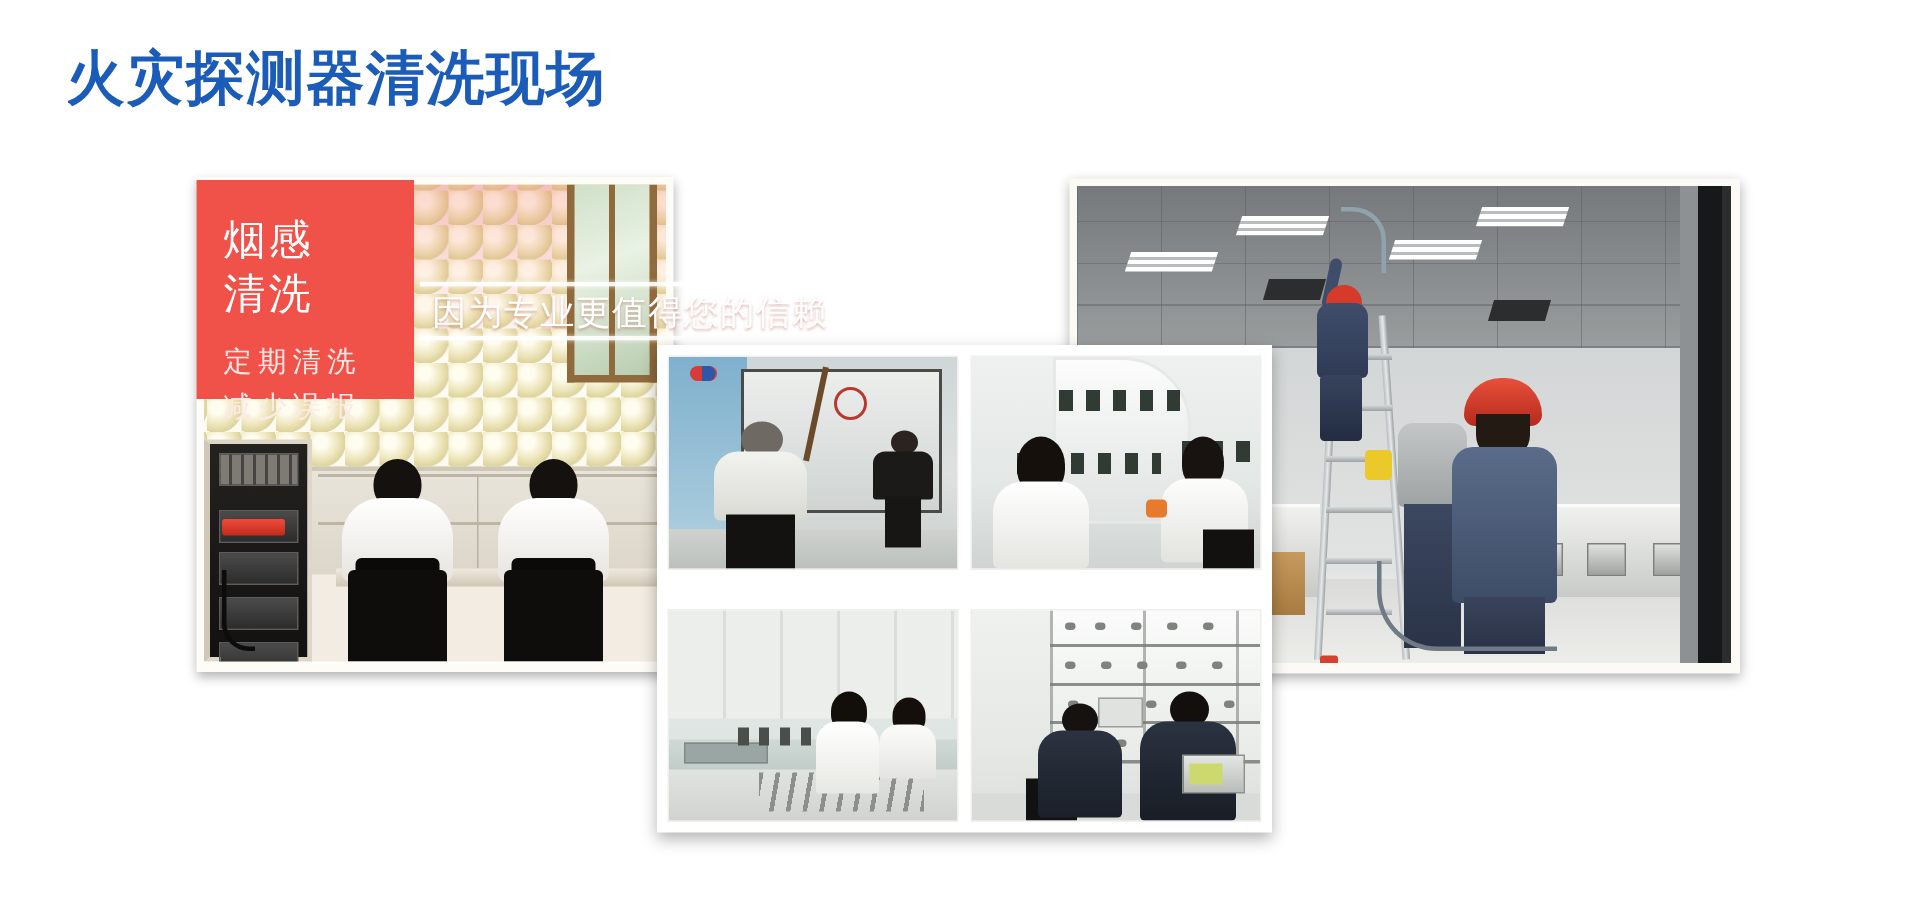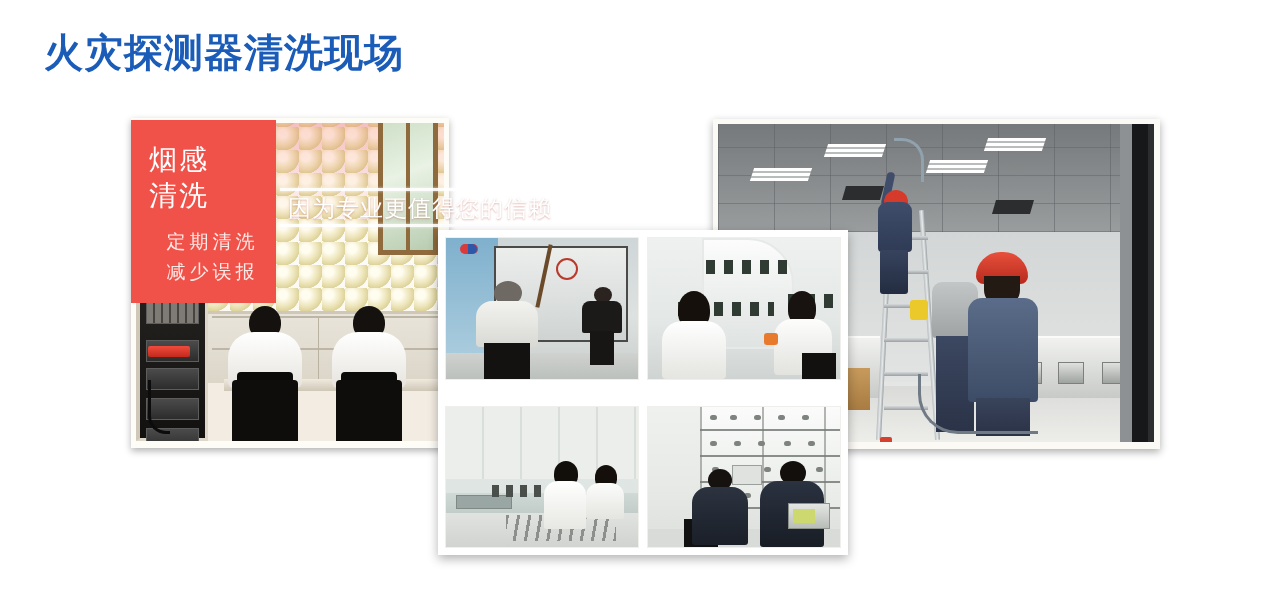--- a/index.html
+++ b/index.html
@@ -185,39 +185,38 @@
     white-space: nowrap;
     text-shadow: 0 1px 2px rgba(180,90,80,0.45);
   }
 
   
   .badge {
     position: absolute;
     left: 131px;
     top: 120px;
     width: 145px;
-    height: 183px;
+    height: 146px;
     background: #f0524a;
     z-index: 7;
     padding: 22px 0 0 18px;
     color: #ffffff;
   }
   .badge .big {
     font-size: 28px;
     line-height: 1.28;
     letter-spacing: 2px;
     font-weight: 500;
   }
   .badge .small {
     margin-top: 14px;
     font-size: 19px;
     line-height: 1.5;
     letter-spacing: 4px;
     color: #fde9e6;
-    text-align: center;
   }
 
   
   .photo-right {
     position: absolute;
     left: 713px;
     top: 119px;
     width: 447px;
     height: 330px;
     background: #fbfaf5;

